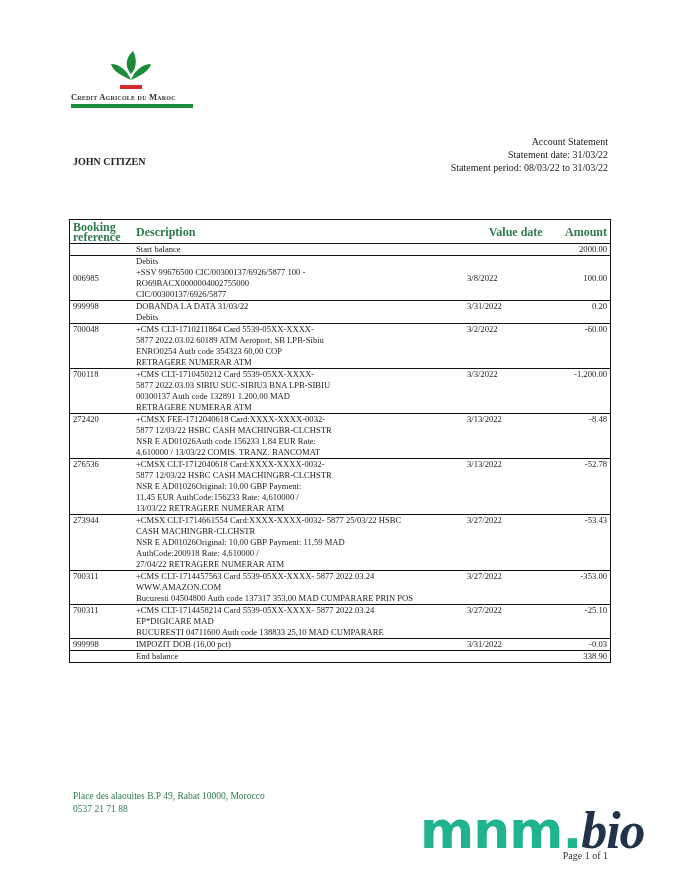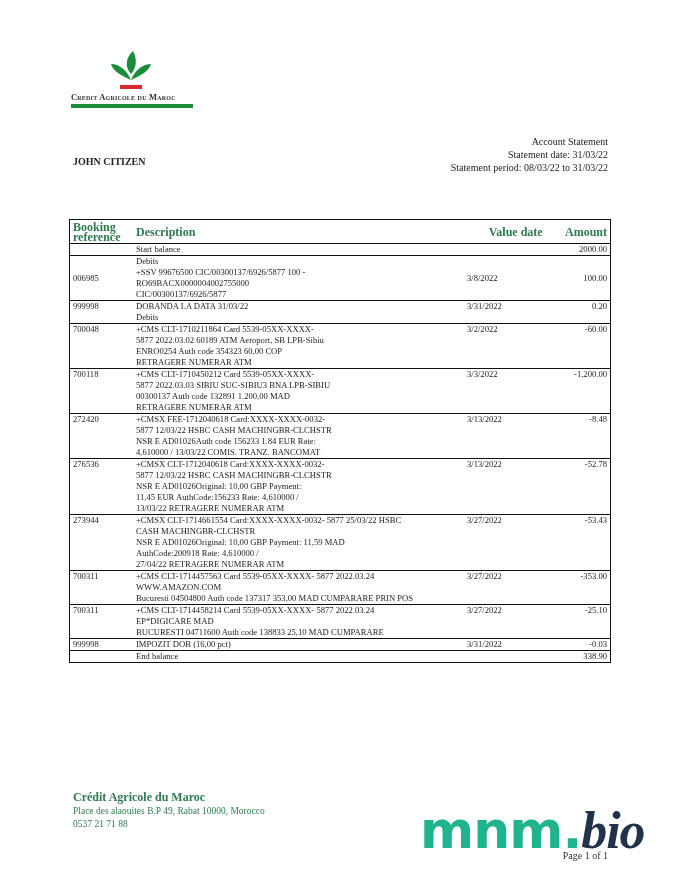--- a/index.html
+++ b/index.html
@@ -206,21 +206,20 @@
     <tr style="border-top:1.2px solid #111">
       <td class="ref"></td>
       <td class="desc">End balance</td>
       <td class="date"></td>
       <td class="amt">338.90</td>
     </tr>
   </tfoot>
 </table>
 
 <div class="footer">
-  <div class="bank">Crédit Agricole du Maroc</div>
   <div>Place des alaouites B.P 49, Rabat 10000, Morocco</div>
   <div>0537 21 71 88</div>
 </div>
 
 <div class="watermark">
   <span class="wm-a">mnm.</span><span class="wm-b">bio</span>
 </div>
 
 <div class="page-no">Page 1 of 1</div>
 

